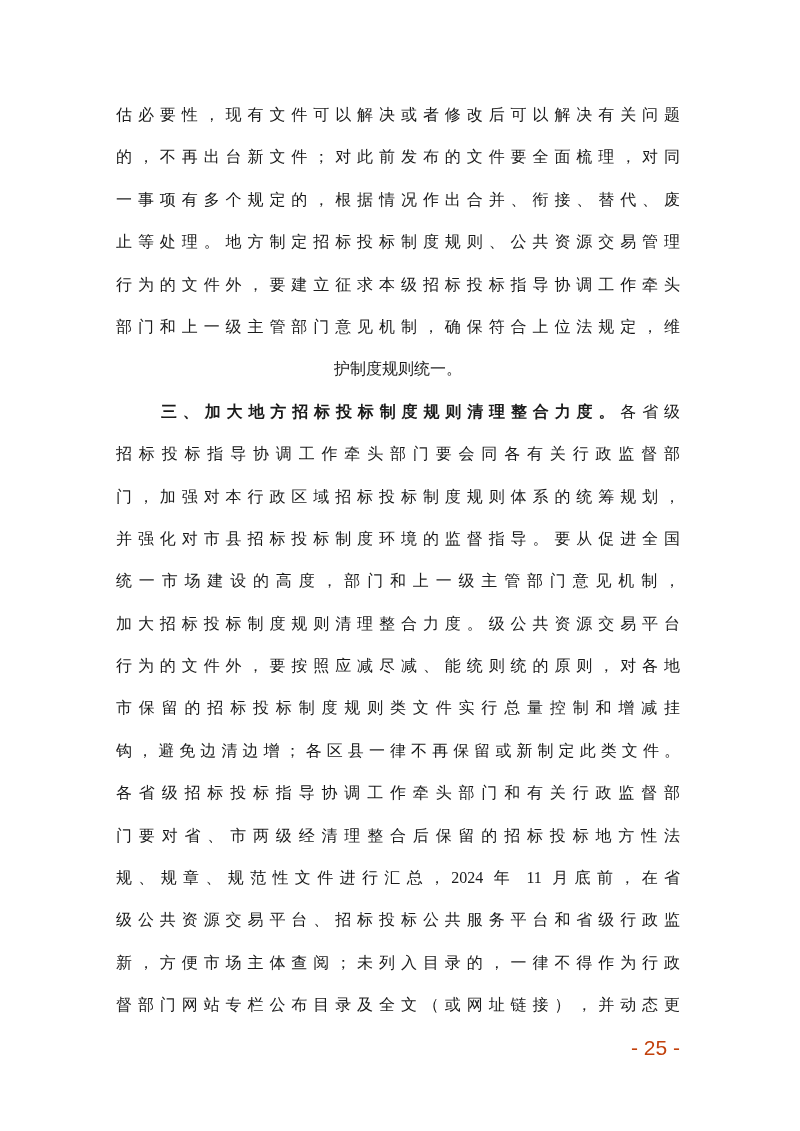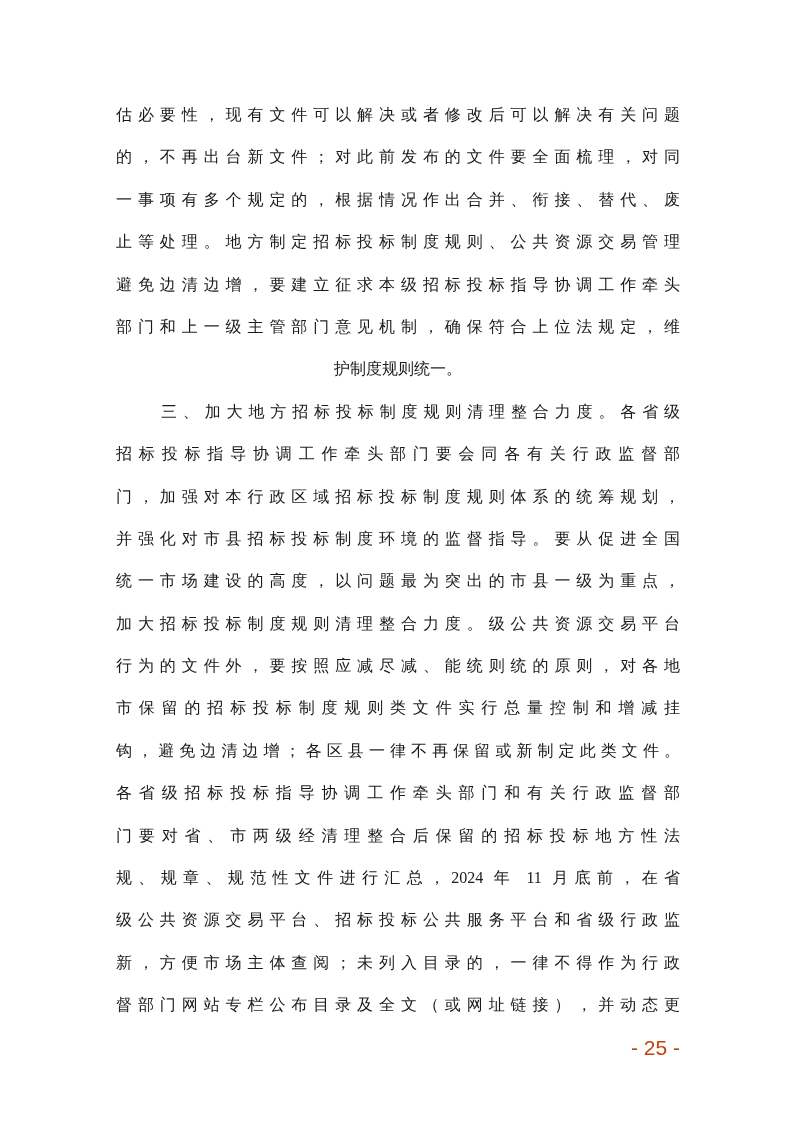--- a/index.html
+++ b/index.html
@@ -33,21 +33,21 @@
     text-align-last: justify;
     text-justify: inter-character;
   }
   .line.l {
     text-align: center;
   }
   .line.indent {
     padding-left: 45px;
   }
   .heading-bold {
-    font-weight: 400;
+    font-weight: 700;
   }
   .page-number {
     position: absolute;
     top: 1027px;
     left: 116px;
     width: 564px;
     text-align: right;
     font-size: 21px;
     line-height: 42px;
     font-family: "Liberation Sans", "DejaVu Sans", sans-serif;
@@ -57,32 +57,32 @@
 </head>
 <body>
 
 <div class="page">
   <div class="text-block">
 
     <div class="line j">估必要性，现有文件可以解决或者修改后可以解决有关问题</div>
     <div class="line j">的，不再出台新文件；对此前发布的文件要全面梳理，对同</div>
     <div class="line j">一事项有多个规定的，根据情况作出合并、衔接、替代、废</div>
     <div class="line j">止等处理。地方制定招标投标制度规则、公共资源交易管理</div>
-    <div class="line j">避免边清边增，要建立征求本级招标投标指导协调工作牵头</div>
+    <div class="line j">行为的文件外，要建立征求本级招标投标指导协调工作牵头</div>
     <div class="line j">部门和上一级主管部门意见机制，确保符合上位法规定，维</div>
     <div class="line l">护制度规则统一。</div>
 
     <div class="line j indent">
       <span class="heading-bold">三、加大地方招标投标制度规则清理整合力度。</span><span>各省级</span>
     </div>
 
     <div class="line j">招标投标指导协调工作牵头部门要会同各有关行政监督部</div>
     <div class="line j">门，加强对本行政区域招标投标制度规则体系的统筹规划，</div>
     <div class="line j">并强化对市县招标投标制度环境的监督指导。要从促进全国</div>
-    <div class="line j">统一市场建设的高度，以问题最为突出的市县一级为重点，</div>
+    <div class="line j">统一市场建设的高度，部门和上一级主管部门意见机制，</div>
     <div class="line j">加大招标投标制度规则清理整合力度。级公共资源交易平台</div>
     <div class="line j">行为的文件外，要按照应减尽减、能统则统的原则，对各地</div>
     <div class="line j">市保留的招标投标制度规则类文件实行总量控制和增减挂</div>
     <div class="line j">钩，避免边清边增；各区县一律不再保留或新制定此类文件。</div>
     <div class="line j">各省级招标投标指导协调工作牵头部门和有关行政监督部</div>
     <div class="line j">门要对省、市两级经清理整合后保留的招标投标地方性法</div>
     <div class="line j">规、规章、规范性文件进行汇总，2024 年 11 月底前，在省</div>
     <div class="line j">级公共资源交易平台、招标投标公共服务平台和省级行政监</div>
     <div class="line j">新，方便市场主体查阅；未列入目录的，一律不得作为行政</div>
     <div class="line j">督部门网站专栏公布目录及全文（或网址链接），并动态更</div>

